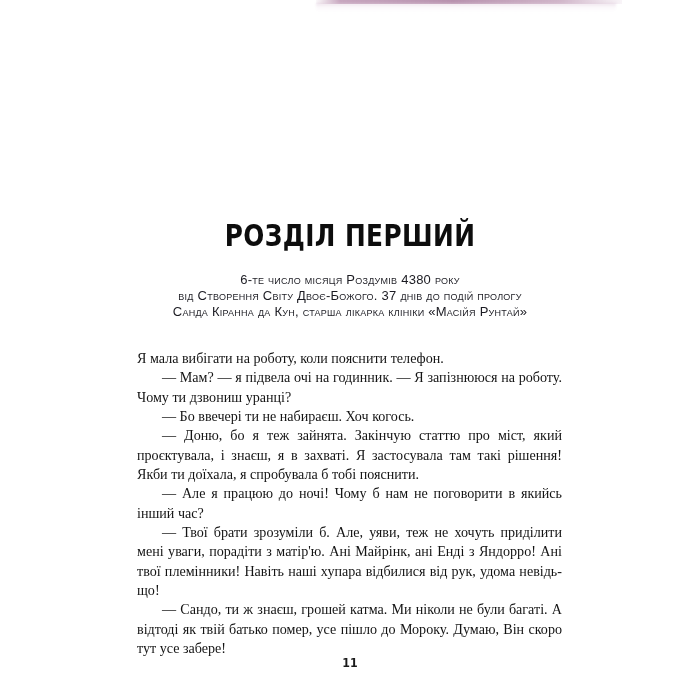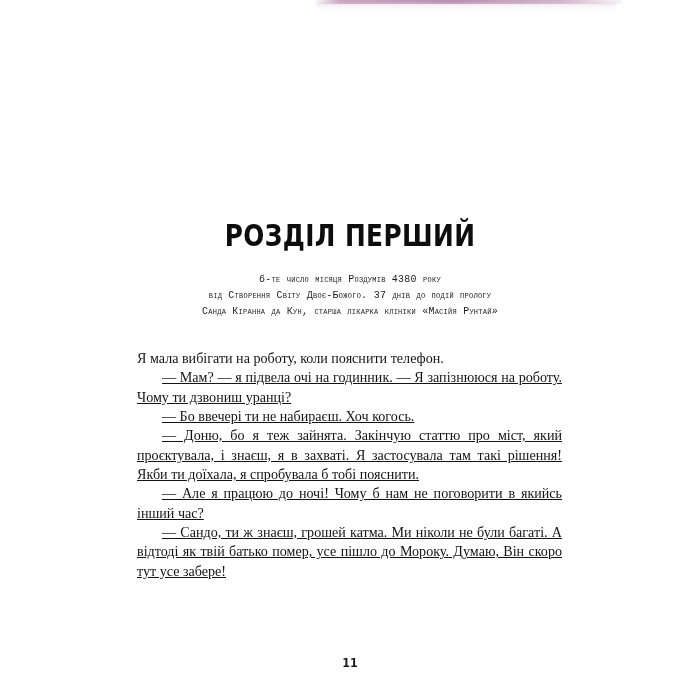--- a/index.html
+++ b/index.html
@@ -64,22 +64,22 @@
     transform-origin: center center;
     white-space: nowrap;
   }
 
   .epigraph {
     position: absolute;
     top: 272px;
     left: 70px;
     right: 70px;
     text-align: center;
-    font-family: Liberation Mono, monospace;
-    font-size: 10px;
+    font-family: Liberation Sans, sans-serif;
+    font-size: 13px;
     line-height: 16.2px;
     color: #1b1b22;
     font-variant: small-caps;
     letter-spacing: 0.25px;
   }
   .epigraph div { white-space: nowrap; }
 
   .body-text {
     position: absolute;
     top: 349px;
@@ -91,21 +91,20 @@
     text-justify: inter-word;
     color: #141414;
     hyphens: manual;
   }
   .body-text p {
     margin: 0;
     text-indent: 0;
   }
   .body-text p.ind {
     text-indent: 25px;
-    text-decoration: underline;
   }
 
   .folio {
     position: absolute;
     top: 655px;
     left: 0;
     right: 0;
     text-align: center;
     font-family: "DejaVu Sans", "Liberation Sans", sans-serif;
     font-weight: 700;
@@ -129,18 +128,19 @@
     <div>від Створення Світу Двоє-Божого. 37 днів до подій прологу</div>
     <div>Санда Кіранна да Кун, старша лікарка клініки «Масійя Рунтай»</div>
   </div>
 
   <div class="body-text">
     <p>Я мала вибігати на роботу, коли пояснити телефон.</p>
     <p class="ind">— Мам? — я підвела очі на годинник. — Я запізнююся на роботу. Чому ти дзвониш уранці?</p>
     <p class="ind">— Бо ввечері ти не набираєш. Хоч когось.</p>
     <p class="ind">— Доню, бо я теж зайнята. Закінчую статтю про міст, який проєктувала, і знаєш, я в захваті. Я застосувала там такі рішення! Якби ти доїхала, я спробувала б тобі пояснити.</p>
     <p class="ind">— Але я працюю до ночі! Чому б нам не поговорити в якийсь інший час?</p>
+    <p class="ind">— Твої брати зрозуміли б. Але, уяви, теж не хочуть приділити мені уваги, порадіти з матір'ю. Ані Майрінк, ані Енді з Яндорро! Ані твої племінники! Навіть наші хупара відбилися від рук, удома невідь-що!</p>
     <p class="ind">— Сандо, ти ж знаєш, грошей катма. Ми ніколи не були багаті. А відтоді як твій батько помер, усе пішло до Мороку. Думаю, Він скоро тут усе забере!</p>
   </div>
 
   <div class="folio">11</div>
 
 </div>
 
 </body></html>

